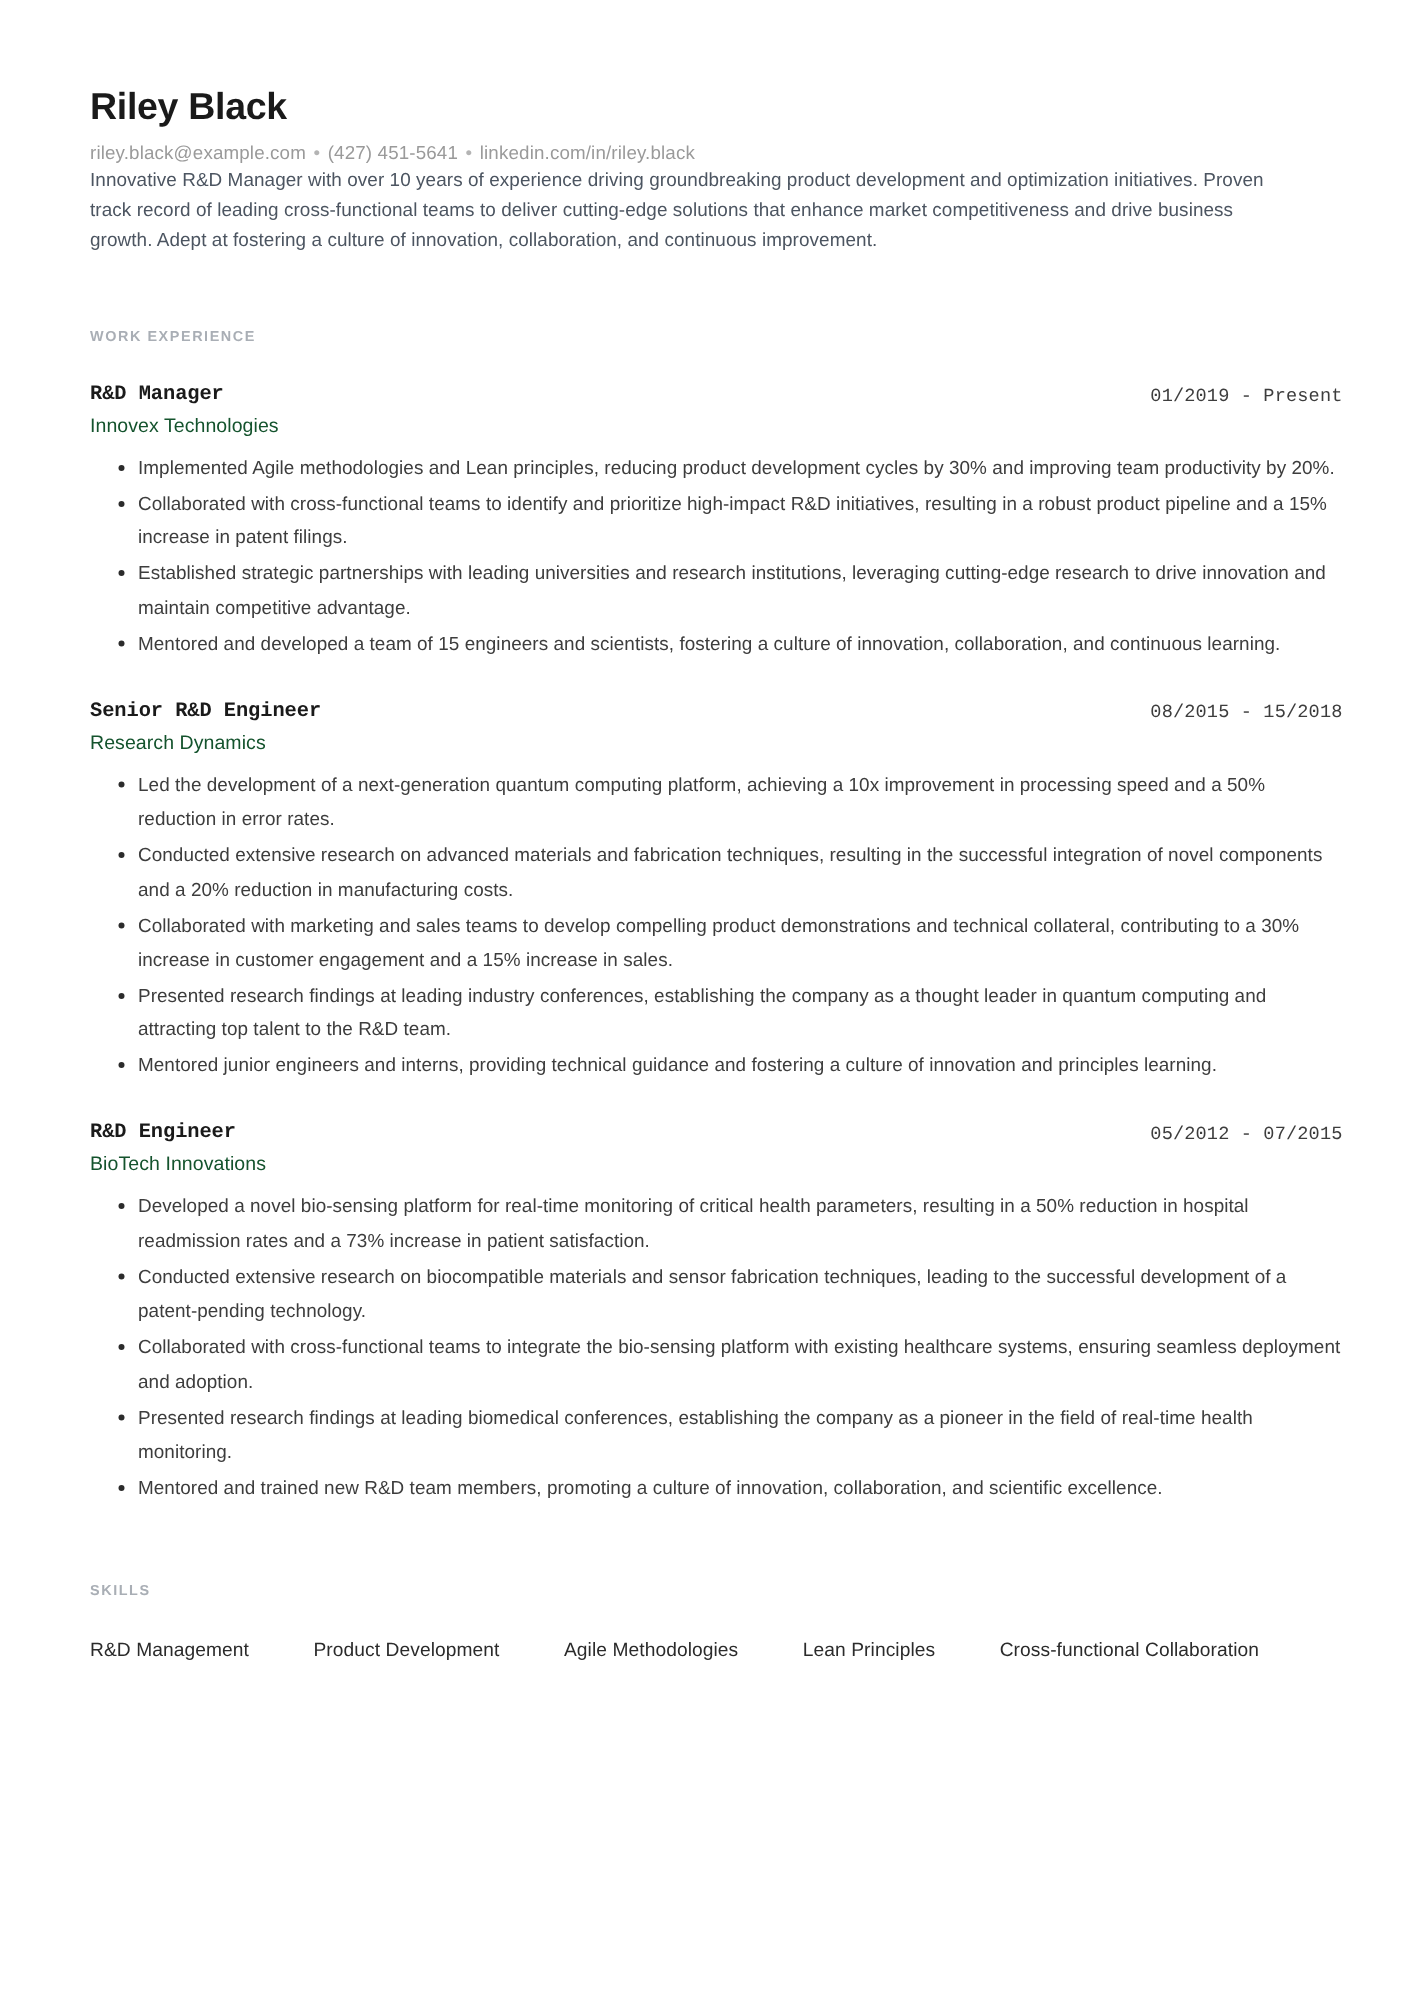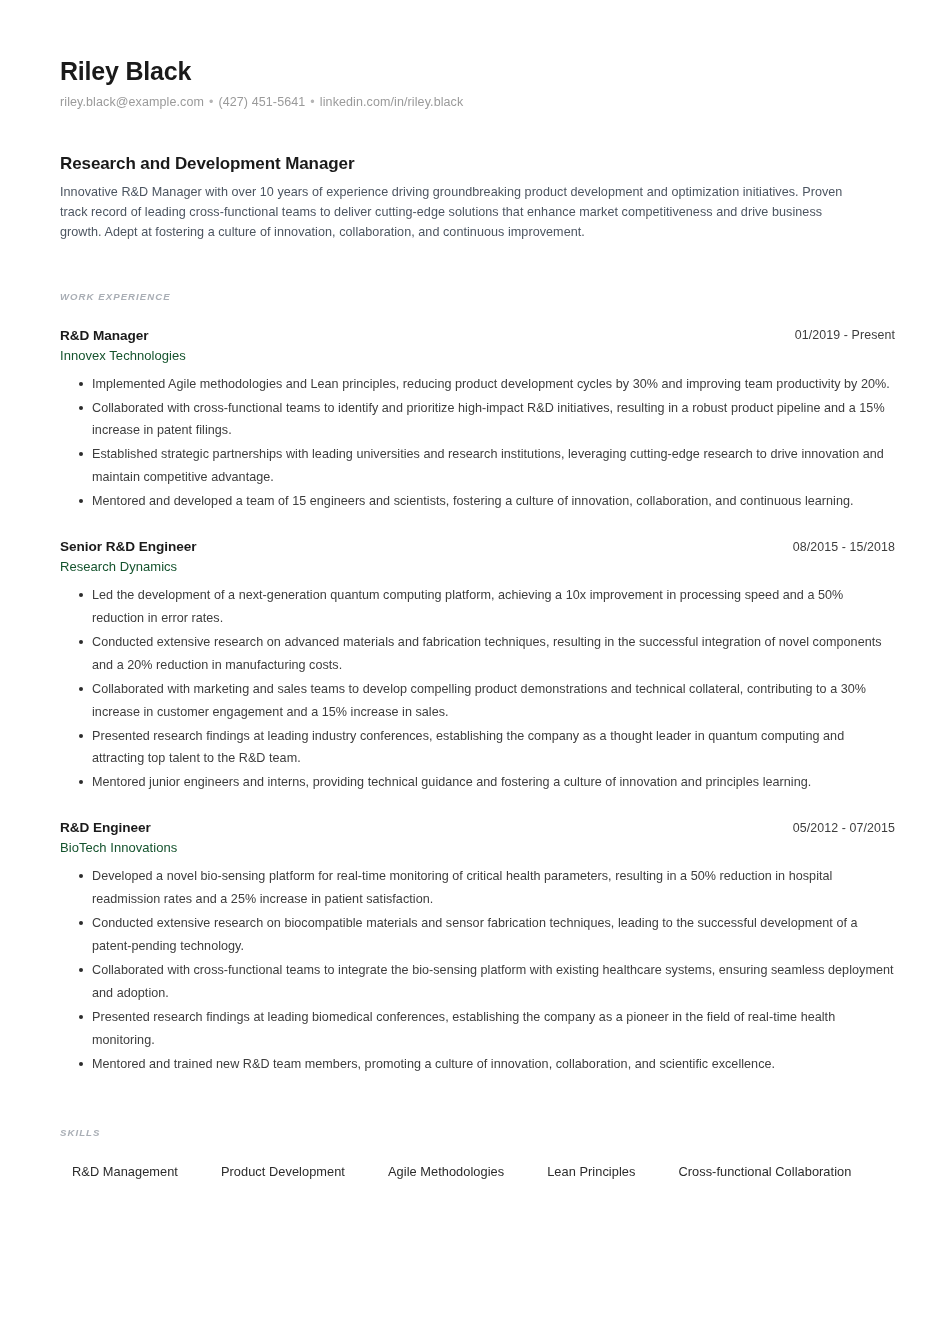--- a/index.html
+++ b/index.html
@@ -61,34 +61,34 @@
   }
 
   
   .section-label {
     font-size: 9.6px;
     font-weight: bold;
     letter-spacing: 1.05px;
     color: #a9aeb5;
     text-transform: uppercase;
     margin: 48px 0 0 0;
-    font-style: italic;
   }
 
   
   .job {
     margin-top: 26px;
   }
   .job:first-of-type {
     margin-top: 25px;
   }
   .job-head {
     display: flex;
-    align-items: center;
+    align-items: flex-end;
     justify-content: space-between;
+    font-family: Liberation Mono, monospace;
   }
   .job-title {
     font-size: 13.6px;
     font-weight: bold;
     color: #1a1a1a;
     letter-spacing: -0.05px;
   }
   .job-dates {
     font-size: 12.4px;
     color: #3d3d3d;
@@ -129,42 +129,40 @@
   .skills-wrap {
     margin-top: 52px;
   }
   .skills-row {
     display: flex;
     flex-wrap: wrap;
     align-items: baseline;
     column-gap: 43px;
     row-gap: 12px;
     margin-top: 26px;
-    margin-left: 12px;
   }
   .skill {
     font-size: 12.8px;
     color: #2b2b2b;
     letter-spacing: 0.05px;
     white-space: nowrap;
   }
 </style>
 </head>
 <body>
 
 <div class="page">
 
   <div>
     <h1 class="name">Riley Black</h1>
     <p class="contact">
       <span>riley.black@example.com</span><span class="sep">•</span><span>(427) 451-5641</span><span class="sep">•</span><span>linkedin.com/in/riley.black</span>
     </p>
   </div>
 
-  <h2 class="headline">Research and Development Manager</h2>
   <p class="summary">Innovative R&amp;D Manager with over 10 years of experience driving groundbreaking product development and optimization initiatives. Proven track record of leading cross-functional teams to deliver cutting-edge solutions that enhance market competitiveness and drive business growth. Adept at fostering a culture of innovation, collaboration, and continuous improvement.</p>
 
   <div class="section-label">WORK EXPERIENCE</div>
 
   <div class="job">
     <div class="job-head">
       <span class="job-title">R&amp;D Manager</span>
       <span class="job-dates">01/2019 - Present</span>
     </div>
     <div class="job-company">Innovex Technologies</div>
@@ -191,21 +189,21 @@
     </ul>
   </div>
 
   <div class="job">
     <div class="job-head">
       <span class="job-title">R&amp;D Engineer</span>
       <span class="job-dates">05/2012 - 07/2015</span>
     </div>
     <div class="job-company">BioTech Innovations</div>
     <ul class="bullets">
-      <li><span class="dot"></span><span>Developed a novel bio-sensing platform for real-time monitoring of critical health parameters, resulting in a 50% reduction in hospital readmission rates and a 25% increase in patient satisfaction.</span></li>
+      <li><span class="dot"></span><span>Developed a novel bio-sensing platform for real-time monitoring of critical health parameters, resulting in a 50% reduction in hospital readmission rates and a 73% increase in patient satisfaction.</span></li>
       <li><span class="dot"></span><span>Conducted extensive research on biocompatible materials and sensor fabrication techniques, leading to the successful development of a patent-pending technology.</span></li>
       <li><span class="dot"></span><span>Collaborated with cross-functional teams to integrate the bio-sensing platform with existing healthcare systems, ensuring seamless deployment and adoption.</span></li>
       <li><span class="dot"></span><span>Presented research findings at leading biomedical conferences, establishing the company as a pioneer in the field of real-time health monitoring.</span></li>
       <li><span class="dot"></span><span>Mentored and trained new R&amp;D team members, promoting a culture of innovation, collaboration, and scientific excellence.</span></li>
     </ul>
   </div>
 
   <div class="skills-wrap">
     <div class="section-label" style="margin-top:16px">SKILLS</div>
     <div class="skills-row">

